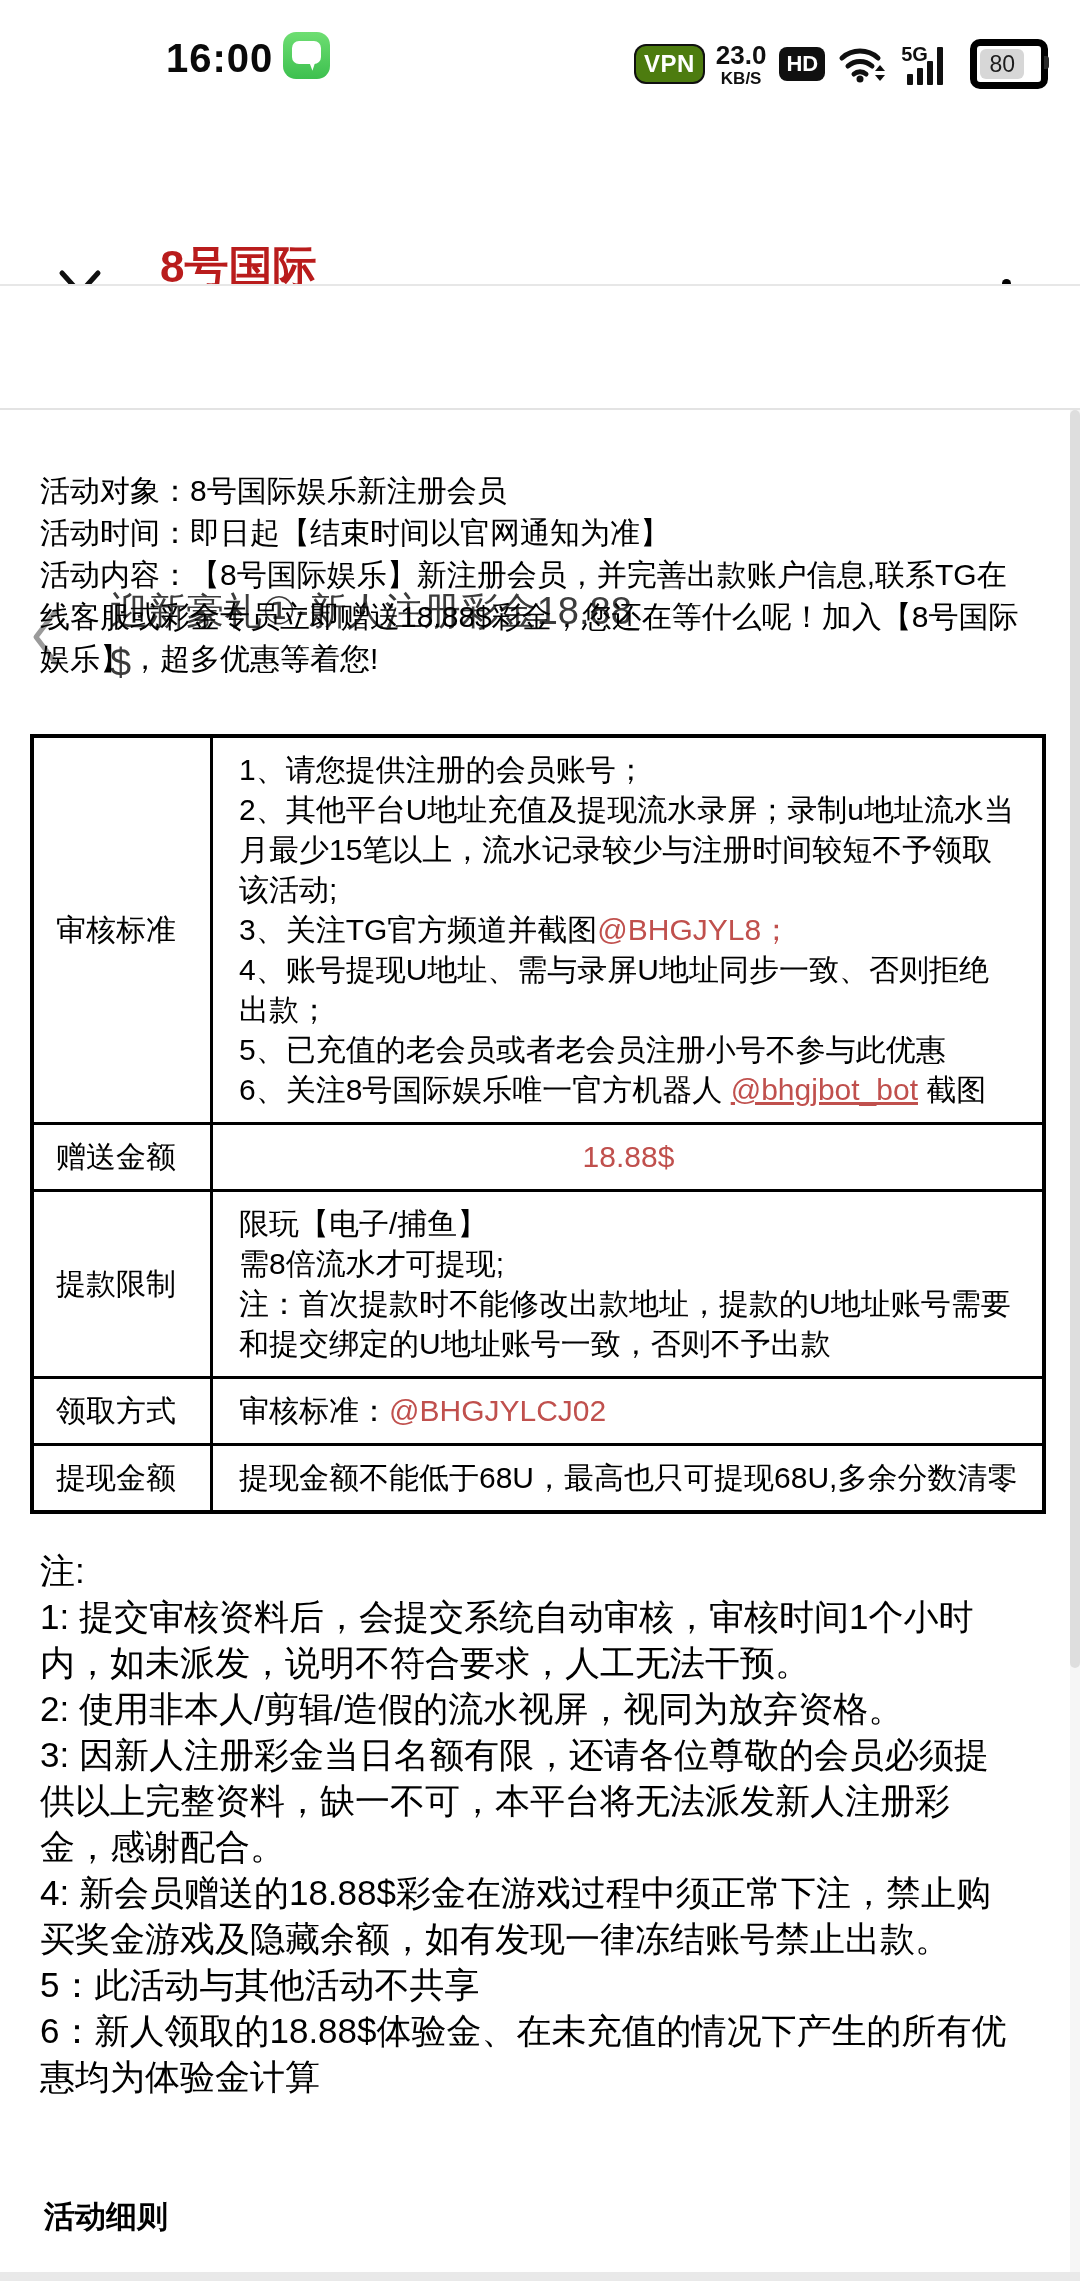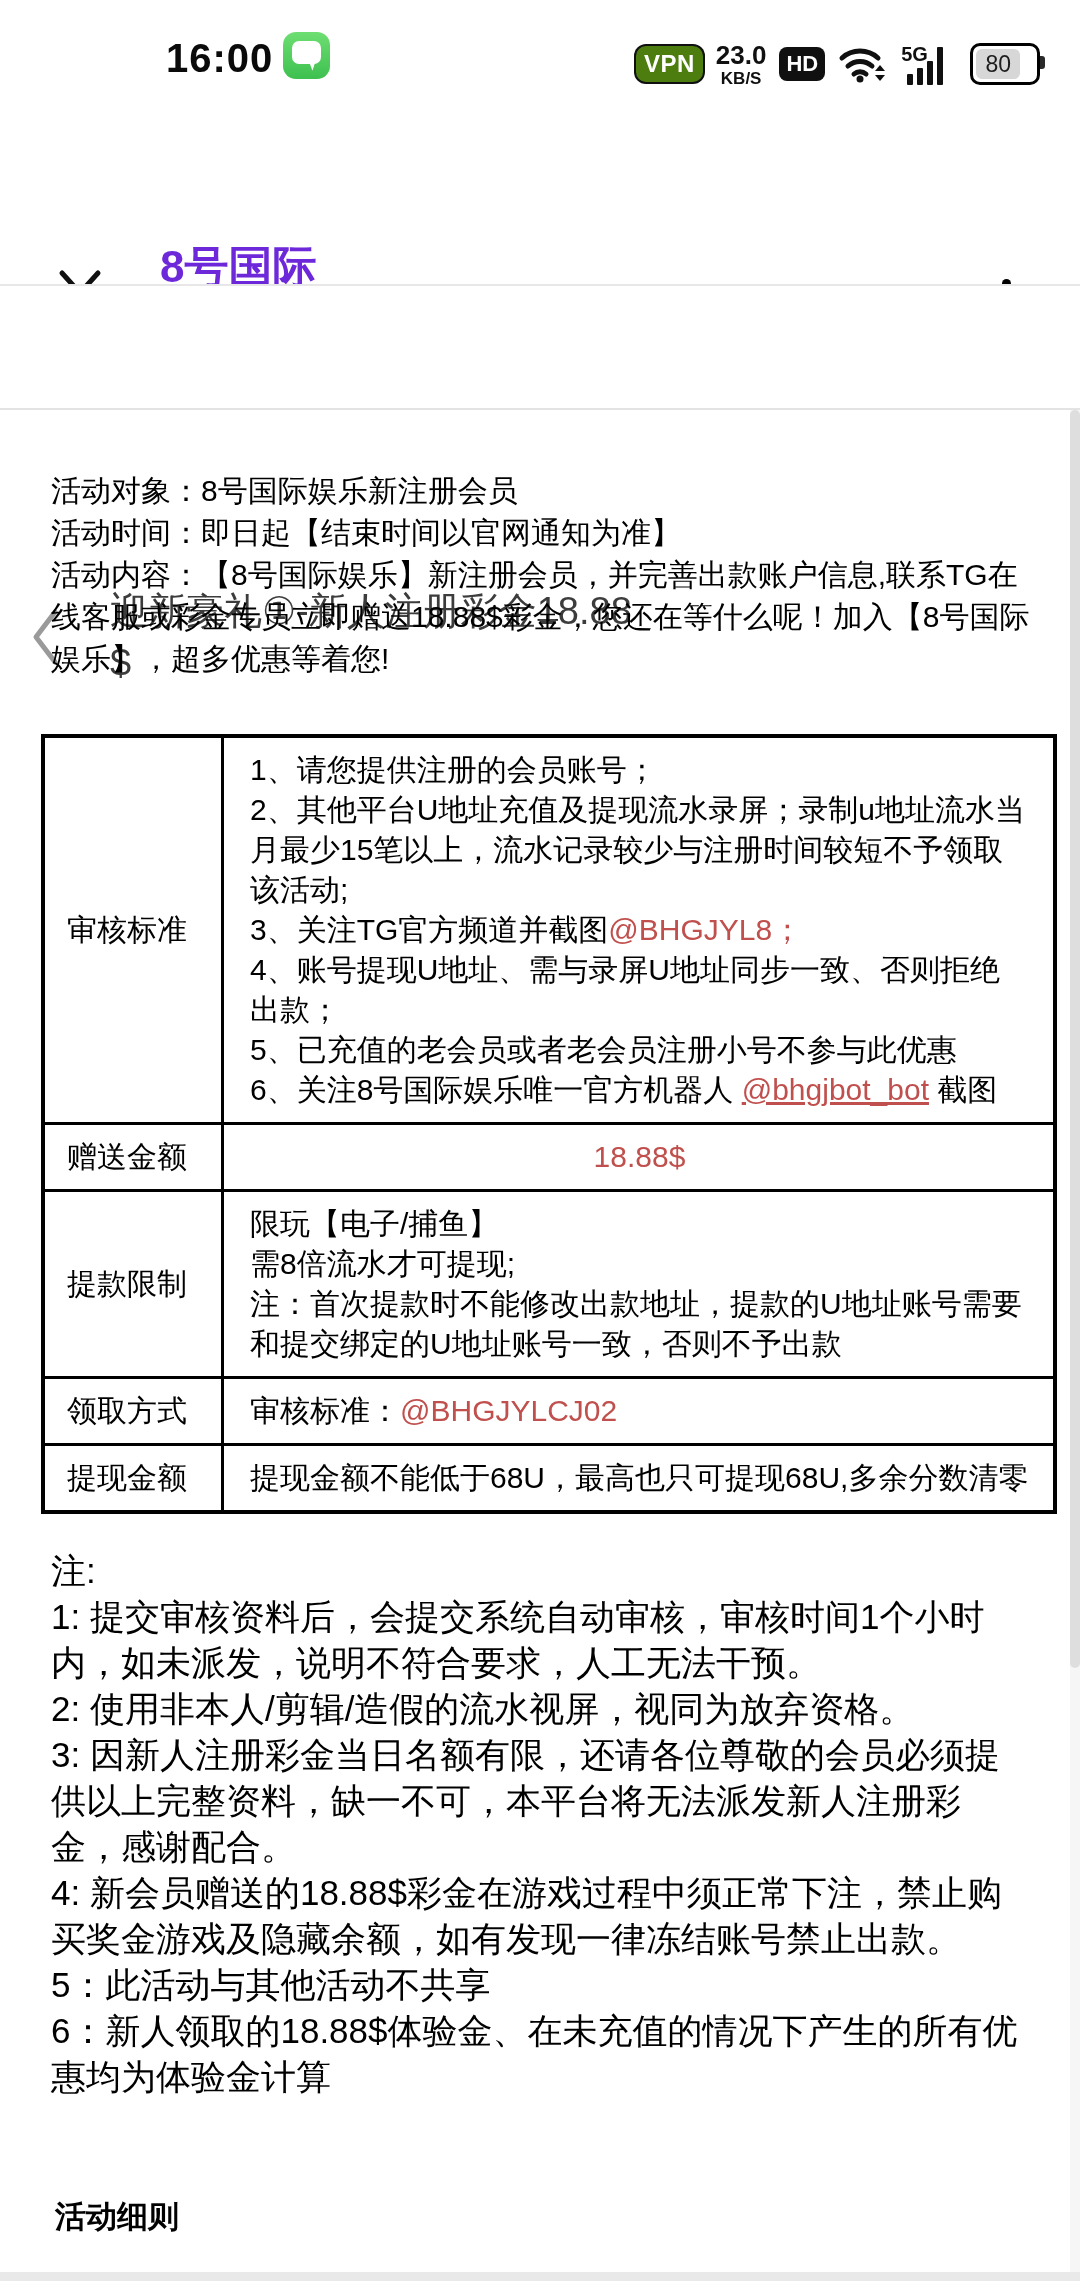--- a/index.html
+++ b/index.html
@@ -24,47 +24,47 @@
   .vpn-badge { background:#4d7c0f; color:#fff; font-size:24px; font-weight:700; border-radius:10px;
                padding:6px 8px; line-height:1; letter-spacing:0.5px; box-shadow:0 0 0 2px #101010; }
   .speed { display:flex; flex-direction:column; align-items:center; line-height:1; color:#101010; }
   .speed .v { font-size:26px; font-weight:700; }
   .speed .u { font-size:17px; font-weight:600; margin-top:2px; }
   .hd-badge { background:#101010; color:#fff; font-size:22px; font-weight:700; border-radius:8px; padding:6px 7px; line-height:1; }
   .sig5g { position:relative; width:56px; height:42px; }
   .sig5g .g { position:absolute; left:0; top:0; font-size:20px; font-weight:700; color:#101010; }
   .sig5g .bars { position:absolute; left:6px; bottom:0; display:flex; align-items:flex-end; gap:4px; }
   .sig5g .bars i { display:block; width:6px; background:#101010; border-radius:1px; }
-  .battery { position:relative; width:64px; height:36px; border:3px solid #000000; border-radius:10px; }
+  .battery { position:relative; width:64px; height:36px; border:7px solid #000000; border-radius:10px; }
   .battery .nub { position:absolute; right:-8px; top:10px; width:5px; height:13px; background:#2a2a2a; border-radius:0 3px 3px 0; }
   .battery .fill { position:absolute; left:3px; top:3px; bottom:3px; width:44px; background:#d7d7d7; border-radius:6px;
                    display:flex; align-items:center; justify-content:center; font-size:23px; color:#1c1c1c; }
 
   
   .browser-bar { position:absolute; top:95px; left:0; width:1080px; height:189px; background:#fff; }
   .close-x { position:absolute; left:56px; top:172px; width:48px; height:52px; }
-  .site-title { position:absolute; left:160px; top:148px; font-size:44px; font-weight:700; color:#6d28d9; line-height:1.1; }
+  .site-title { position:absolute; left:160px; top:148px; font-size:44px; font-weight:700; color:#b91c1c; line-height:1.1; }
   .site-url { position:absolute; left:160px; top:214px; width:615px; font-size:34px; color:#7d7d7d;
               white-space:nowrap; overflow:hidden; }
   .url-fade { position:absolute; left:660px; top:210px; width:118px; height:48px;
               background:linear-gradient(to right, rgba(255,255,255,0), #fff 85%); }
   .chev-down { position:absolute; left:818px; top:186px; }
   .kebab { position:absolute; left:1002px; top:184px; display:flex; flex-direction:column; gap:8px; }
   .kebab i { width:9px; height:9px; background:#000; border-radius:50%; }
   .chrome-divider { position:absolute; top:284px; left:0; width:1080px; height:2px; background:#e7e7e7; }
 
   
   .page-header { position:absolute; top:286px; left:0; width:1080px; height:122px; background:#fff; }
   .back-chev { position:absolute; left:28px; top:320px; }
   .event-title { position:absolute; left:110px; top:299px; width:860px; text-align:left;
                  font-size:38px; line-height:52px; color:#3c3c3c; }
   .header-divider { position:absolute; top:408px; left:0; width:1080px; height:2px; background:#e3e3e3; }
 
   
-  #content { position:absolute; top:410px; left:11px; width:1060px; }
+  #content { position:absolute; top:410px; left:0; width:1060px; }
   .intro { margin:60px 40px 0 40px; font-size:30px; line-height:42px; color:#000; }
   .intro p { margin:0; }
 
   table.promo { border-collapse:collapse; margin:54px 0 0 30px; width:1016px; table-layout:fixed; }
   table.promo { border:4px solid #000; }
   table.promo td { border:3px solid #000; font-size:30px; color:#000; }
   td.lbl { width:146px; vertical-align:middle; padding:8px 8px 8px 22px; line-height:40px; }
   td.val { vertical-align:top; padding:12px 24px 12px 26px; line-height:40px; }
   td.val .line { line-height:40px; }
   .red { color:#c0504d; }

